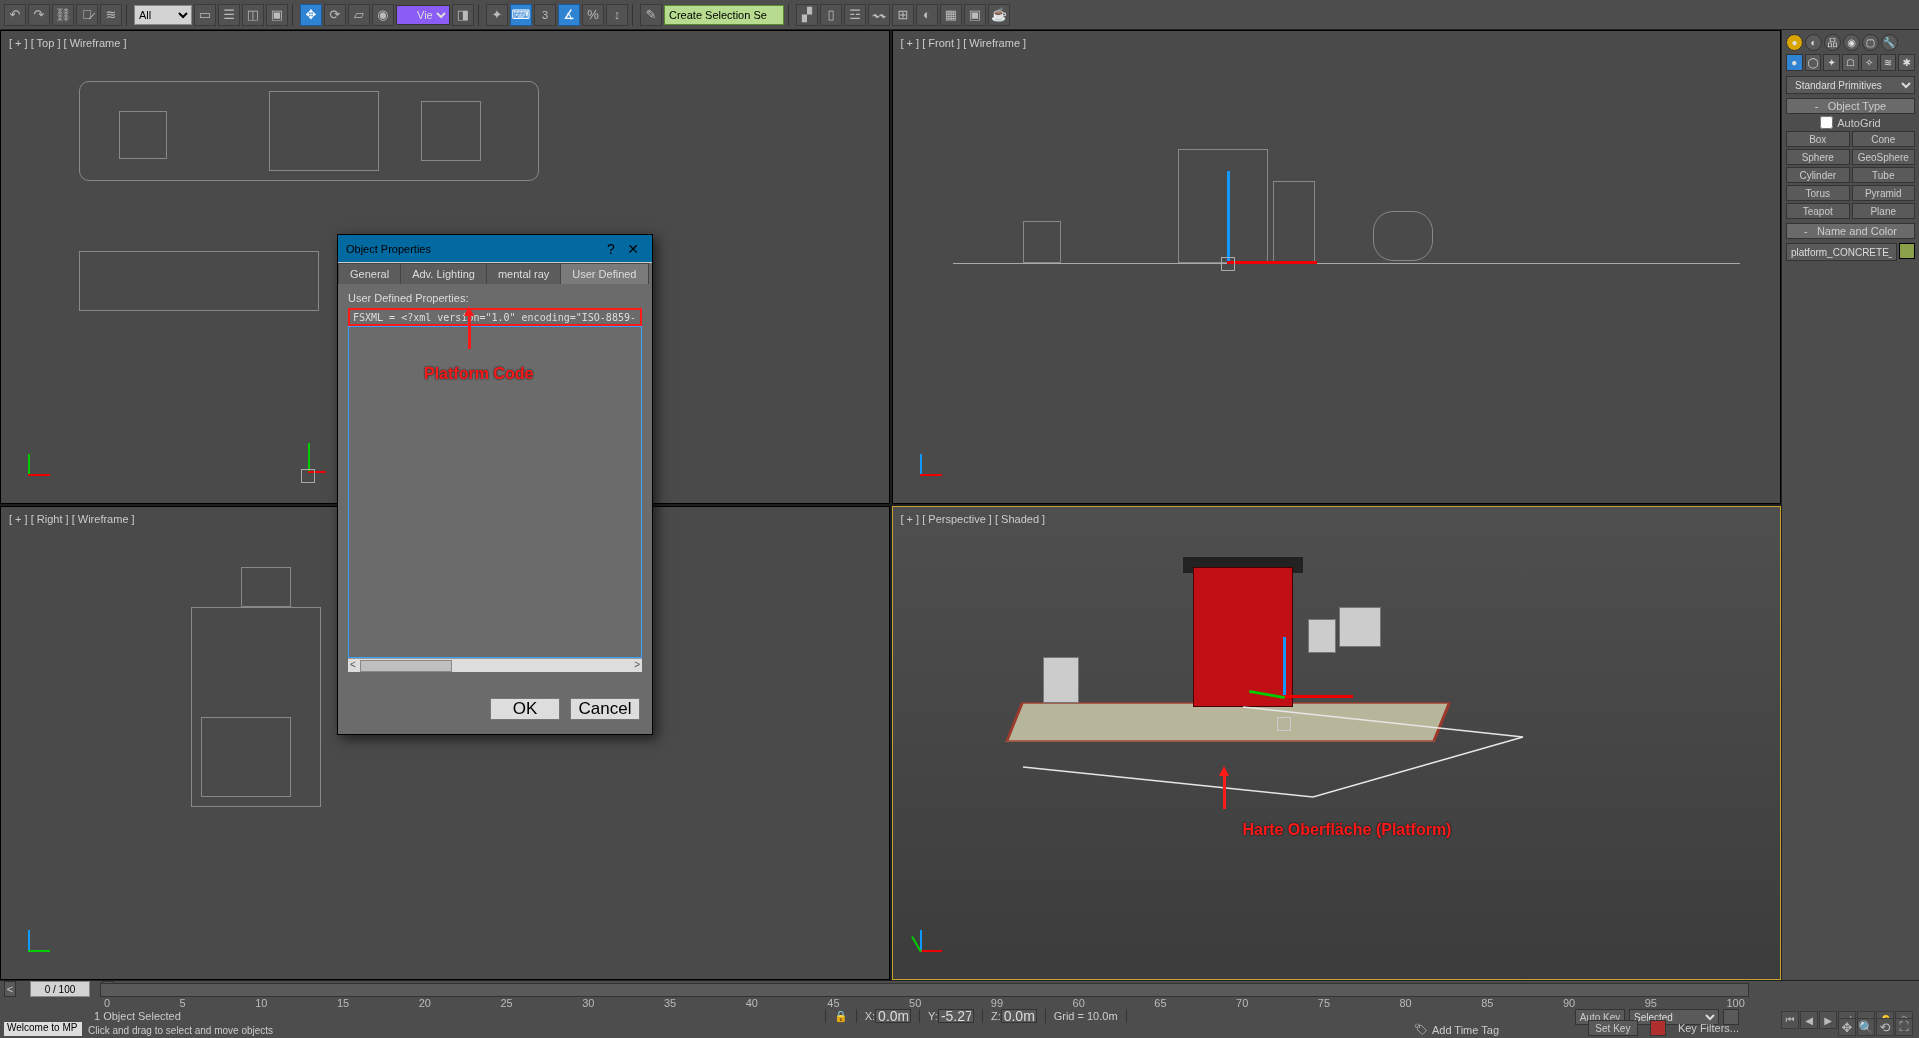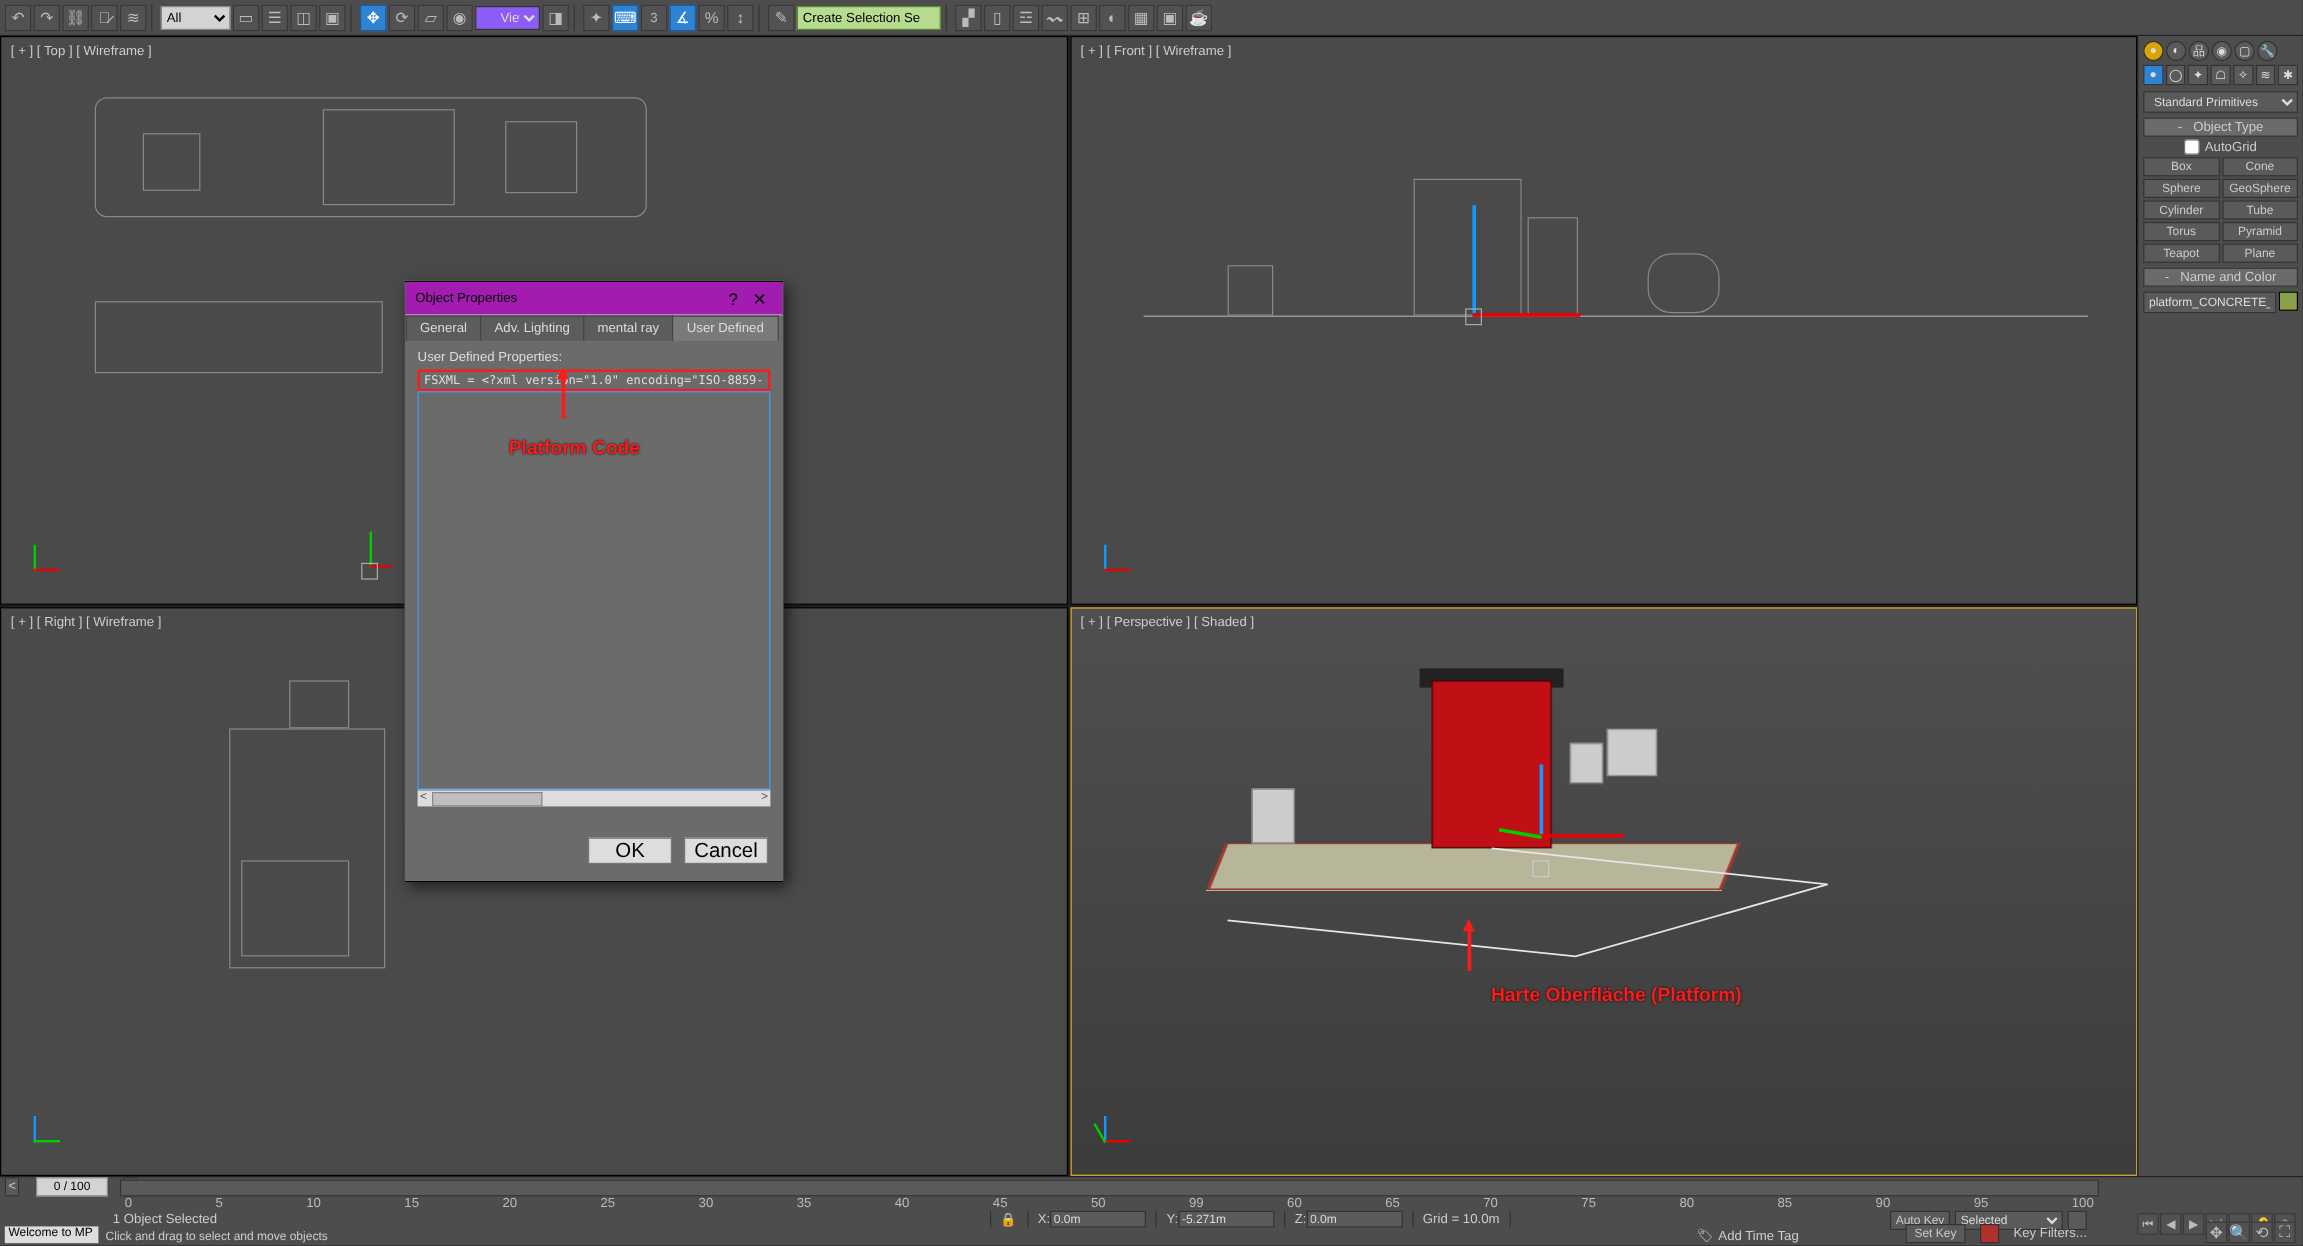--- a/index.html
+++ b/index.html
@@ -43,21 +43,21 @@
 .panel-btn.circle { border-radius:50%; width:17px; flex:0 0 17px; }
 .panel-btn.active { background:#2e83d3; }
 .rollout-head { background:#6a6a6a; border:1px solid #333; height:16px; display:flex; align-items:center; justify-content:center; font-size:10px; margin:4px 0 2px; }
 .prim-grid { display:grid; grid-template-columns:1fr 1fr; gap:2px; }
 .prim-btn { height:16px; background:#5a5a5a; border:1px solid #333; font-size:10px; display:flex; align-items:center; justify-content:center; }
 .name-field { width:100%; height:18px; background:#5a5a5a; border:1px solid #333; color:#ddd; padding:0 4px; font-size:10px; margin-top:2px; }
 .color-swatch { width:16px; height:16px; background:#8aa04a; border:1px solid #000; }
 
 
 .dialog { position:absolute; width:316px; background:#fff; border:1px solid #000; box-shadow:4px 4px 12px rgba(0,0,0,.6); left:337px; top:234px; }
-.dlg-title { height:28px; display:flex; align-items:center; padding:0 8px; font-size:12px; color:#000; background:#a21caf; border-bottom:1px solid #ccc; }
+.dlg-title { height:28px; display:flex; align-items:center; padding:0 8px; font-size:12px; color:#000; background:#0369a1; border-bottom:1px solid #ccc; }
 .dlg-title .sp { flex:1; }
 .dlg-close { width:22px; text-align:center; color:#000; font-size:14px; }
 .dlg-body { background:#6b6b6b; padding:0; }
 .tabs { display:flex; background:#6b6b6b; }
 .tab { padding:4px 11px; font-size:11px; color:#ddd; border:1px solid #444; border-bottom:none; background:#5c5c5c; margin-right:-1px; }
 .tab.active { background:#7a7a7a; }
 .tab-page { padding:8px 10px 12px; }
 .field-label { font-size:11px; color:#ddd; margin-bottom:4px; }
 .code-input { width:100%; height:18px; background:#6b6b6b; border:2px solid #ff1a1a; color:#ddd; padding:1px 3px; font-size:10px; font-family:Consolas,monospace; }
 .code-area { width:100%; height:332px; background:#6b6b6b; border:1px solid #3aa0ff; margin-top:0; position:relative; overflow:auto; }
@@ -66,21 +66,21 @@
 .dlg-actions { padding:14px 12px; display:flex; justify-content:flex-end; gap:10px; background:#6b6b6b; }
 .dlg-btn { width:70px; height:22px; background:#ddd; border:1px solid #777; color:#000; font-size:17px; }
 
 
 .time-area { position:absolute; left:0; right:0; bottom:0; height:58px; background:#4d4d4d; border-top:1px solid #222; }
 .frame-box { position:absolute; left:30px; top:0; height:16px; width:60px; background:#d3d3d3; border:1px solid #888; color:#000; font-size:10px; display:flex; align-items:center; justify-content:center; }
 .timeline { position:absolute; left:100px; right:170px; top:2px; height:14px; background:#5a5a5a; border:1px solid #333; }
 .timeline-ticks { position:absolute; left:100px; right:170px; top:16px; height:10px; display:flex; justify-content:space-between; font-size:9px; color:#bbb; padding:0 4px; }
 .status-row { position:absolute; left:0; right:0; top:28px; height:14px; display:flex; align-items:center; font-size:10px; color:#ccc; }
 .status-cell { padding:0 8px; border-right:1px solid #333; height:14px; display:flex; align-items:center; }
-.coord-input { width:80px; height:14px; background:#5a5a5a; border:1px solid #333; color:#ddd; font-size:10px; padding:0 2px; }
+.coord-input { width:36px; height:14px; background:#5a5a5a; border:1px solid #333; color:#ddd; font-size:14px; padding:0 2px; }
 .welcome { position:absolute; left:4px; bottom:2px; width:78px; height:14px; background:#ddd; color:#000; font-size:10px; padding:0 3px; overflow:hidden; white-space:nowrap; }
 .prompt { position:absolute; left:88px; bottom:2px; font-size:10px; color:#ccc; }
 .anim-controls { position:absolute; right:6px; top:30px; display:flex; gap:1px; }
 .anim-controls .tool-btn { width:18px; height:18px; font-size:10px; }
 .autokey-box { position:absolute; right:180px; top:28px; display:flex; align-items:center; gap:4px; }
 .autokey-1 { width:50px; height:16px; background:#5a5a5a; border:1px solid #333; font-size:10px; display:flex; align-items:center; justify-content:center; }
 .sel-dd { width:90px; height:16px; background:#5a5a5a; border:1px solid #333; color:#ddd; font-size:10px; }
 </style>
 </head>
 <body>

